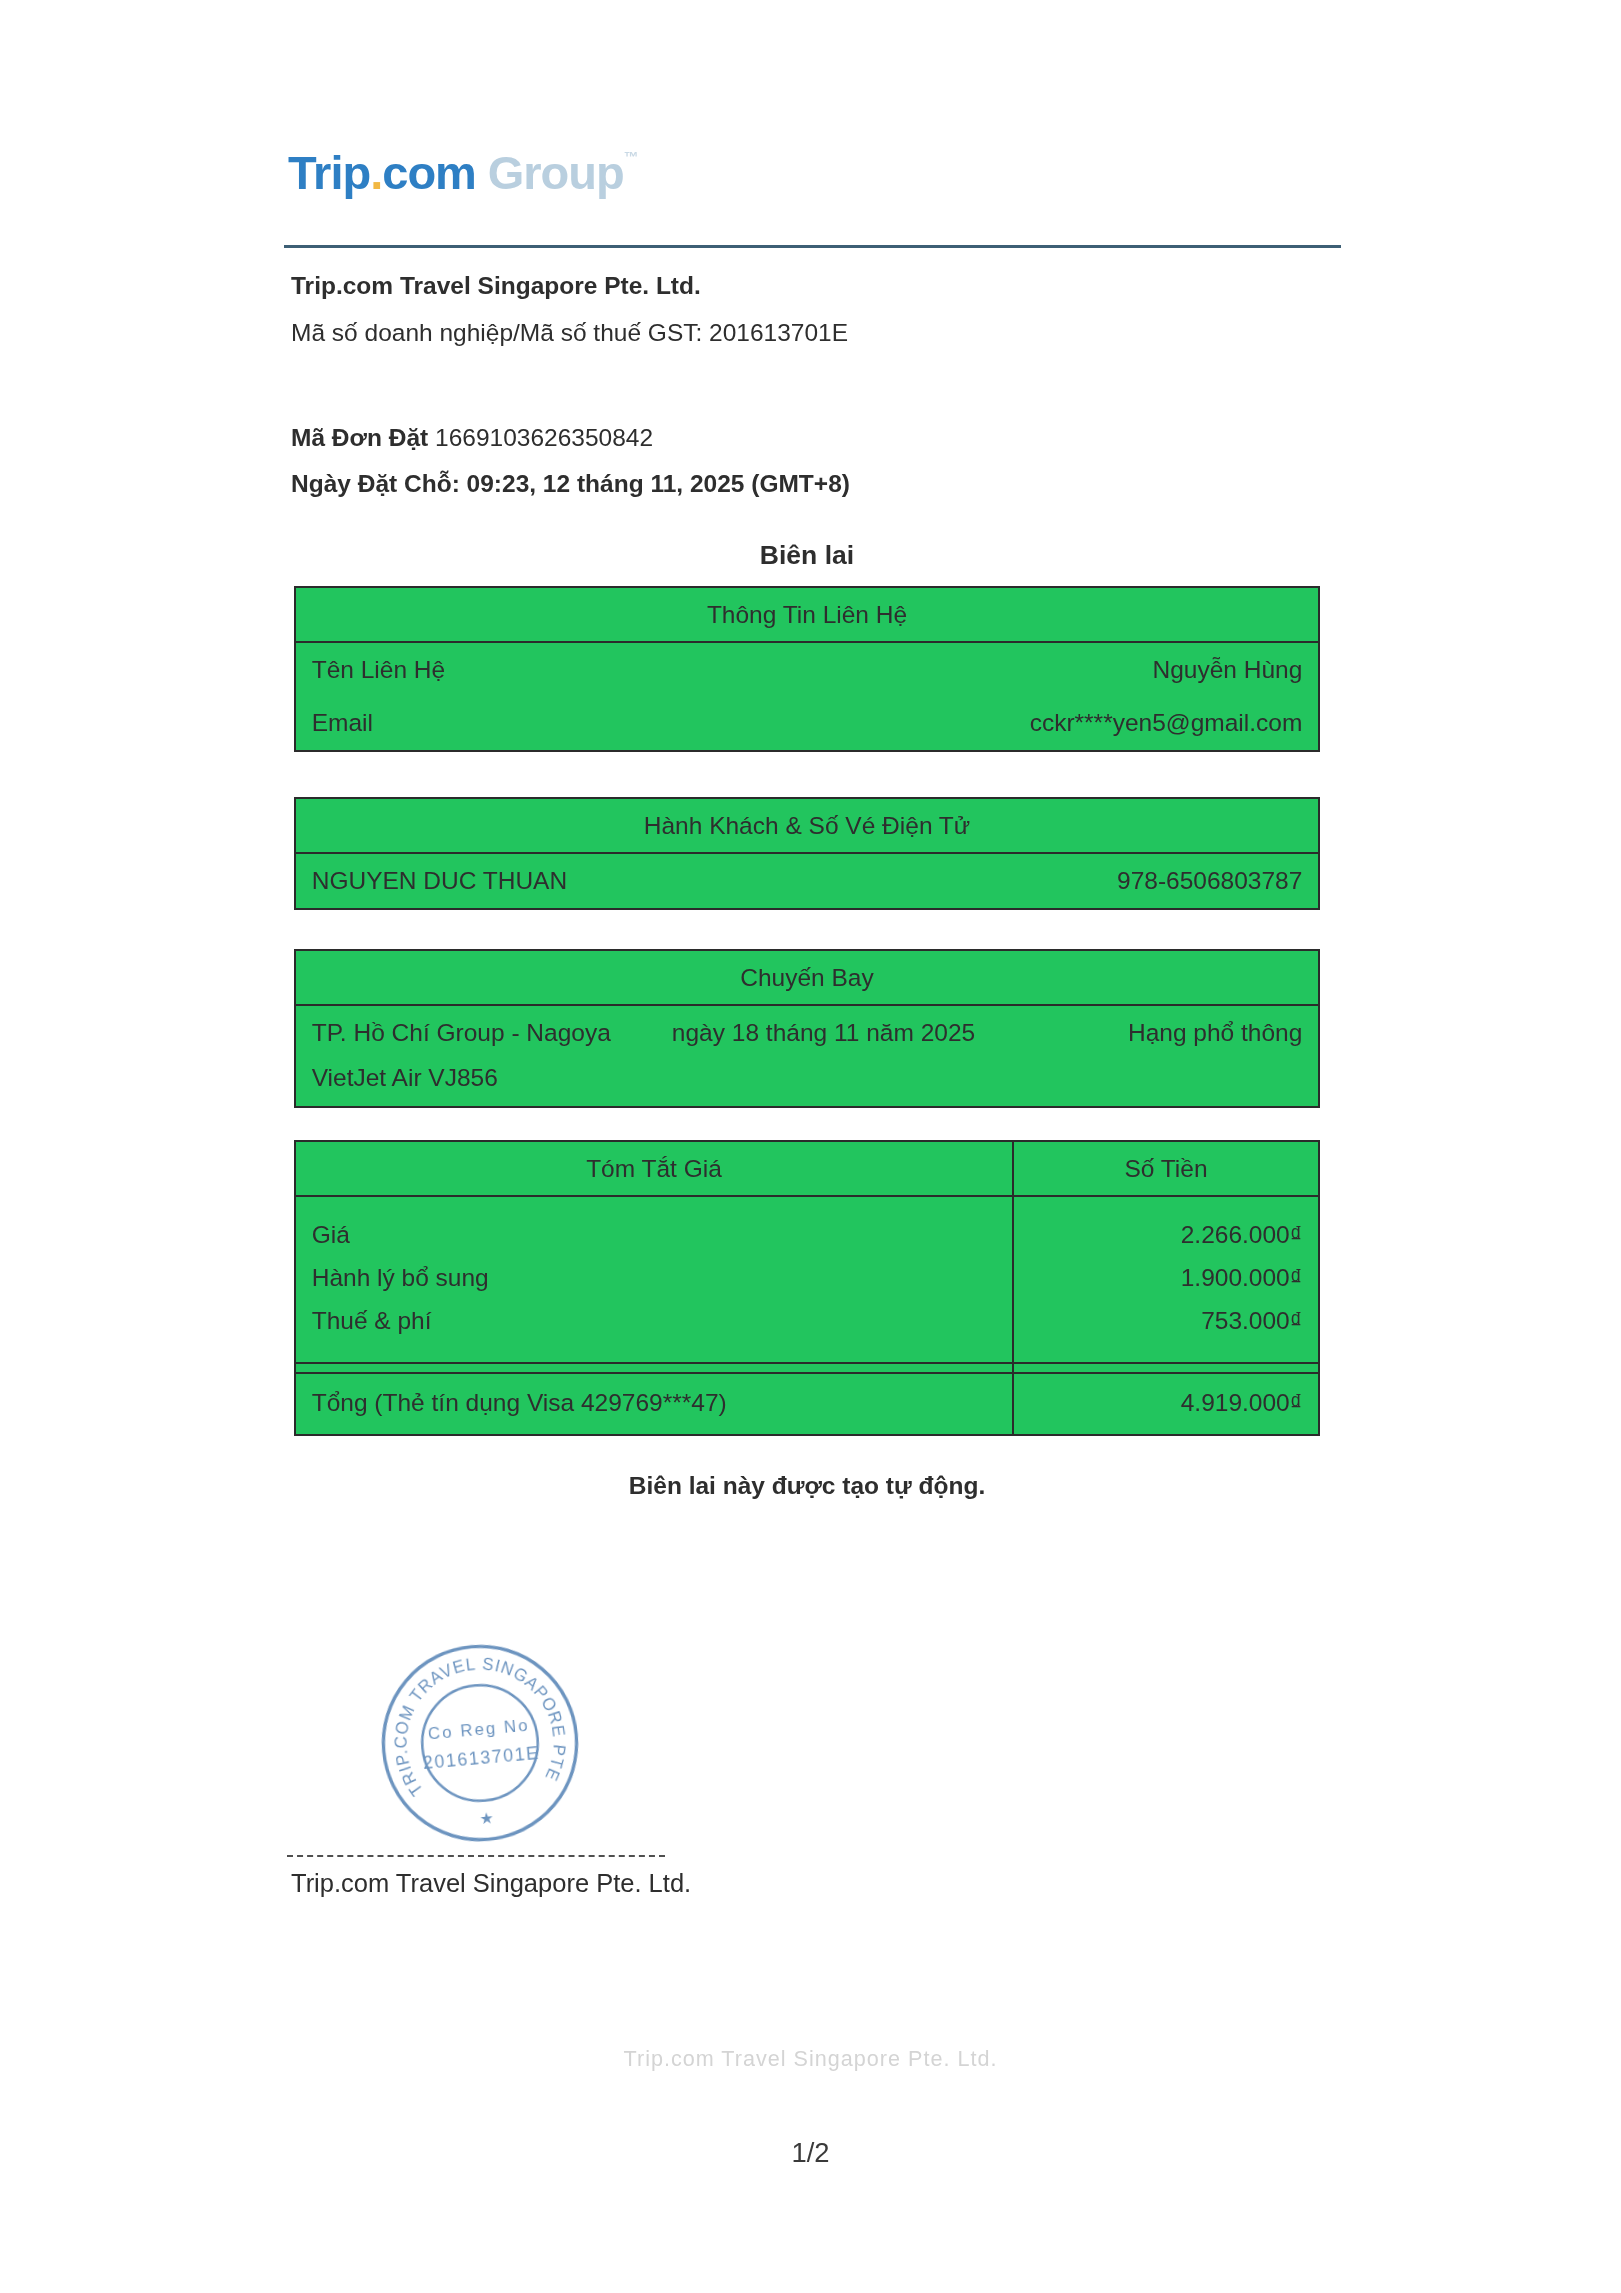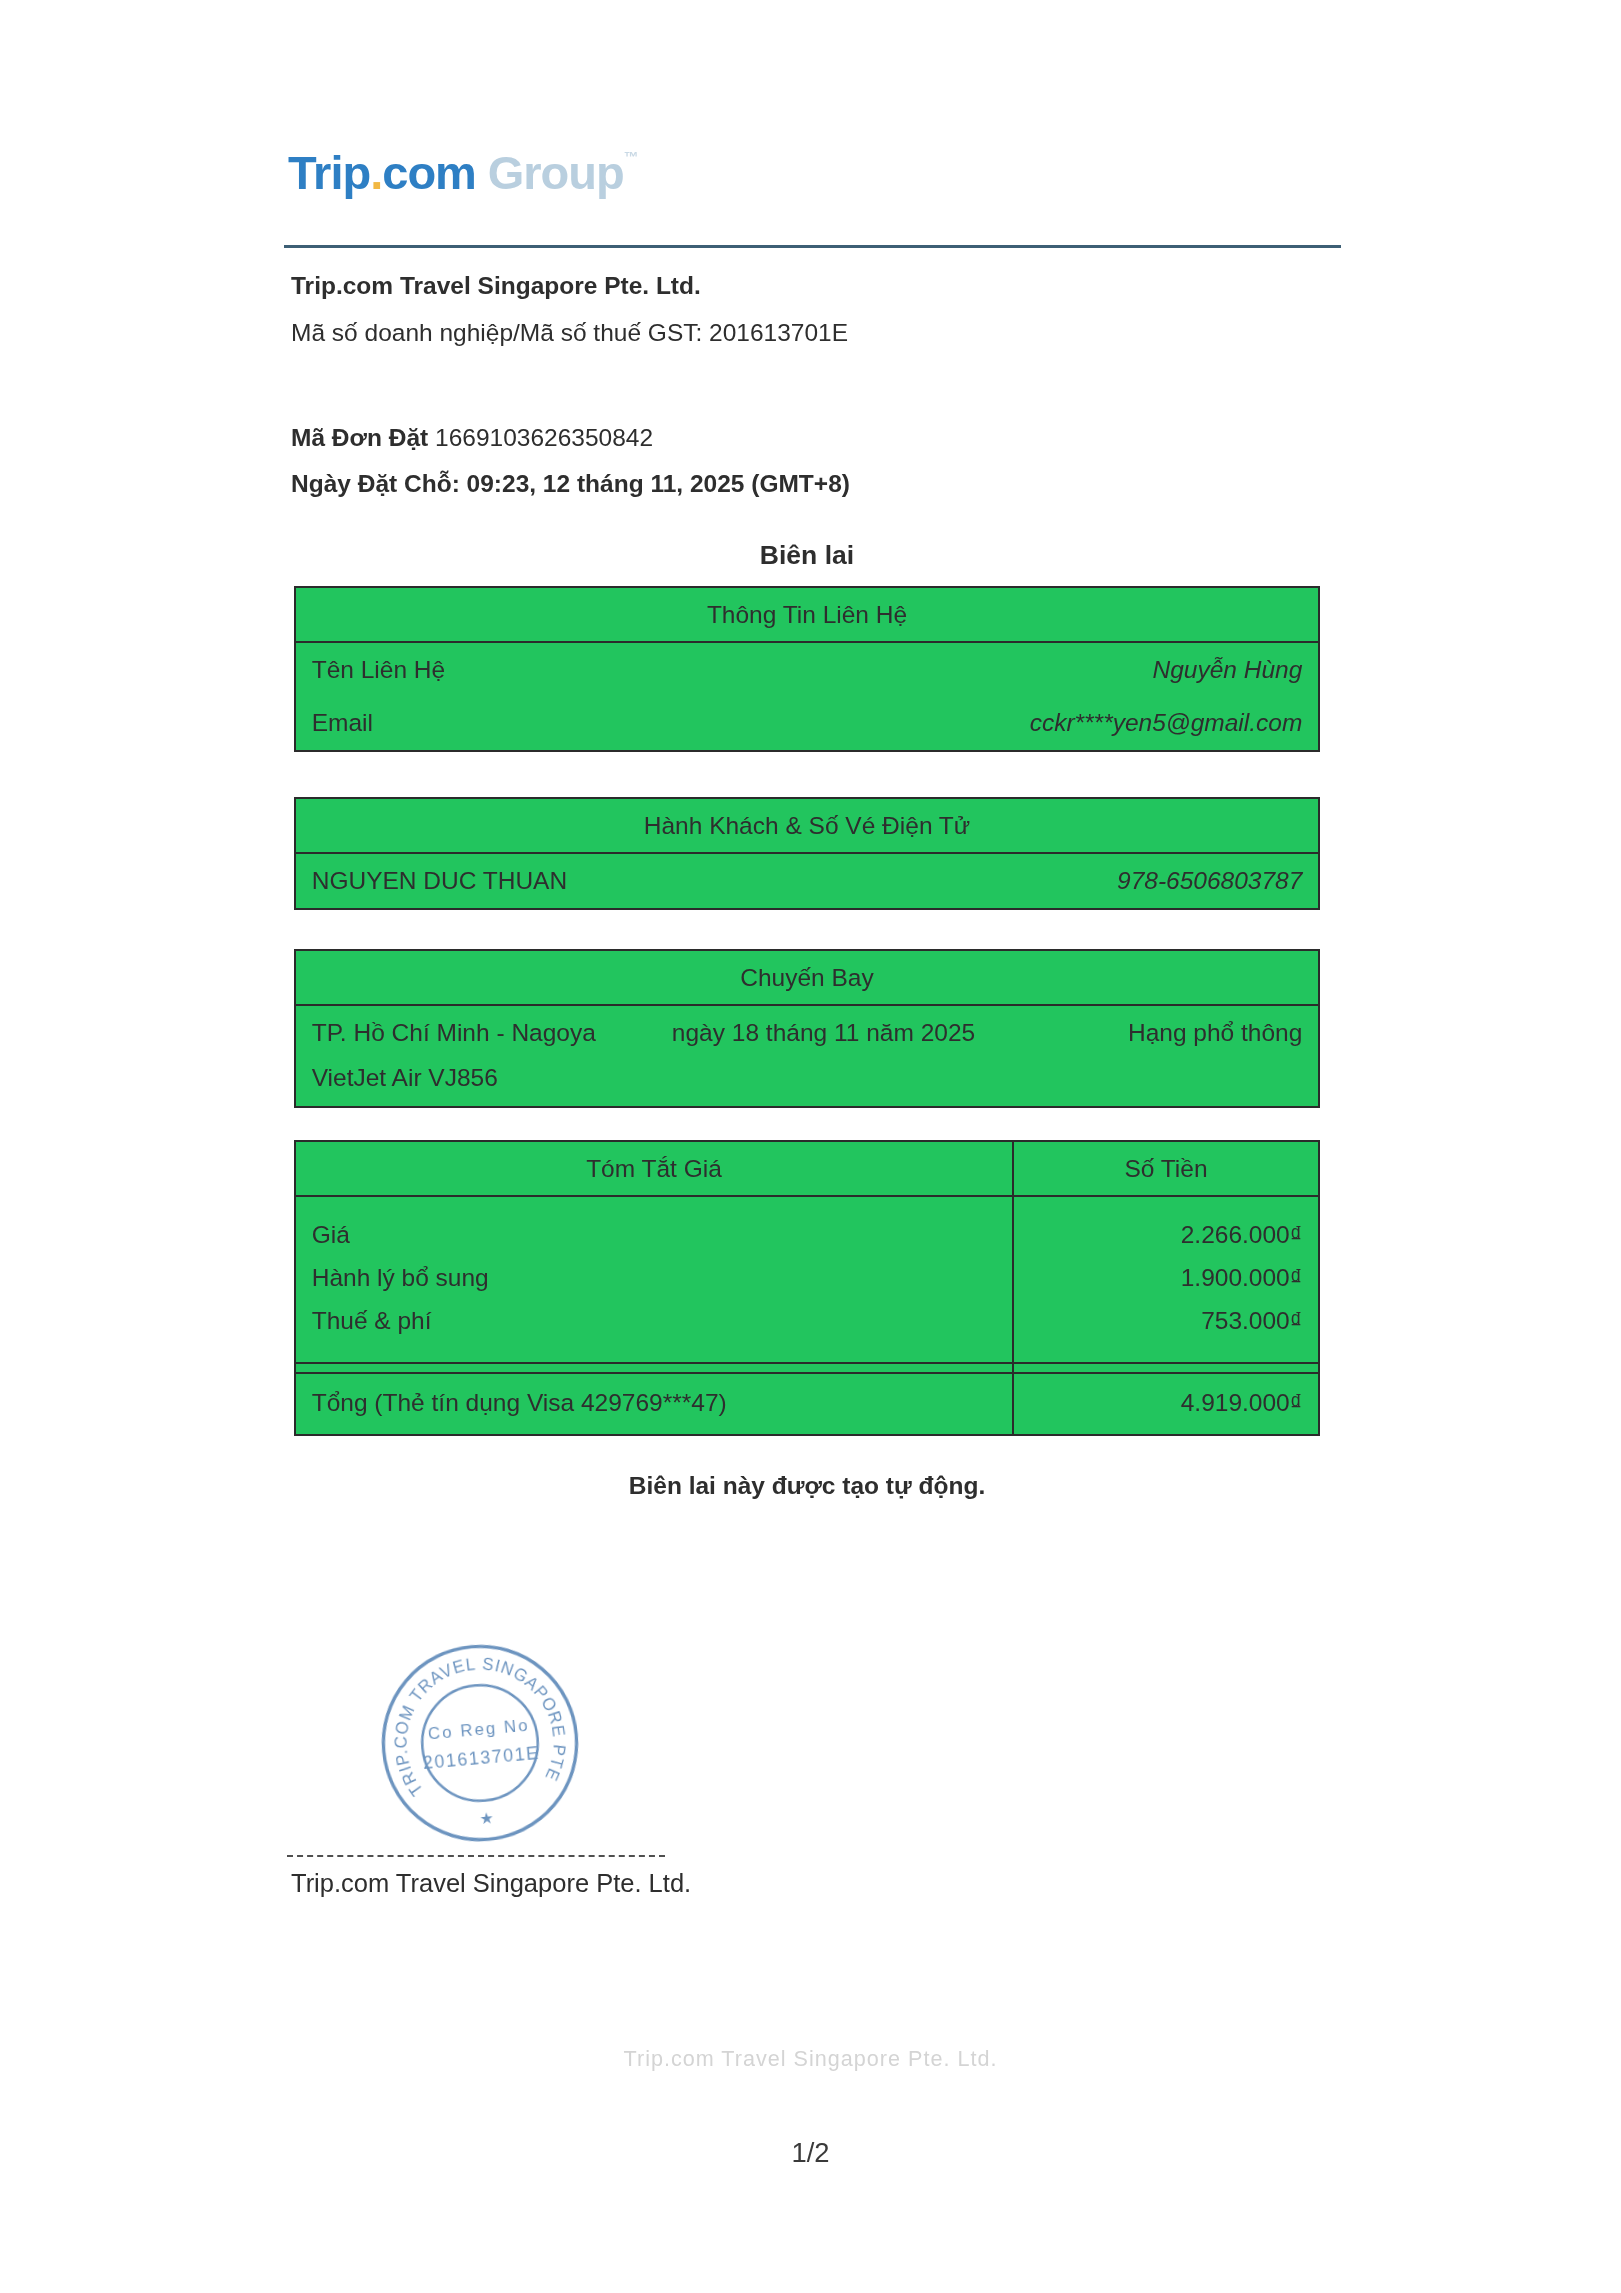--- a/index.html
+++ b/index.html
@@ -37,21 +37,21 @@
   .tbl {
     position:absolute; left:294px; width:1026px;
     border:2.9px solid #2b2b2b; box-sizing:border-box;
     font-size:24.5px; background:#22c55e;
   }
   .tbl-header {
     border-bottom:2px solid #2b2b2b;
     text-align:center; padding:12.7px 9.8px;
   }
   .kv-row { display:flex; justify-content:space-between; padding:12.7px 15.7px; }
-  .kv-row .v { text-align:right;font-style:italic; }
+  .kv-row .v { text-align:right; }
 
   #tbl-contact   { top:586px; }
   #tbl-passenger { top:797px; }
   #tbl-flight    { top:949px; }
   #tbl-price     { top:1140px; }
 
   .flight-body { padding:12.7px 15.7px 14.7px; }
   .flight-row1 { display:grid; grid-template-columns:1.05fr 1fr 0.95fr; }
   .flight-row1 .f-date  { text-align:center; }
   .flight-row1 .f-class { text-align:right; }
@@ -119,21 +119,21 @@
     <div class="kv-row">
       <span class="k">NGUYEN DUC THUAN</span>
       <span class="v">978-6506803787</span>
     </div>
   </div>
 
   <div class="tbl" id="tbl-flight">
     <div class="tbl-header">Chuyến Bay</div>
     <div class="flight-body">
       <div class="flight-row1">
-        <span class="f-route">TP. Hồ Chí Minh - Nagoya</span>
+        <span class="f-route">TP. Hồ Chí Group - Nagoya</span>
         <span class="f-date">ngày 18 tháng 11 năm 2025</span>
         <span class="f-class">Hạng phổ thông</span>
       </div>
       <div class="flight-row2">VietJet Air VJ856</div>
     </div>
   </div>
 
   <div class="tbl" id="tbl-price">
     <div class="price-grid price-head">
       <div class="cell-l">Tóm Tắt Giá</div>

